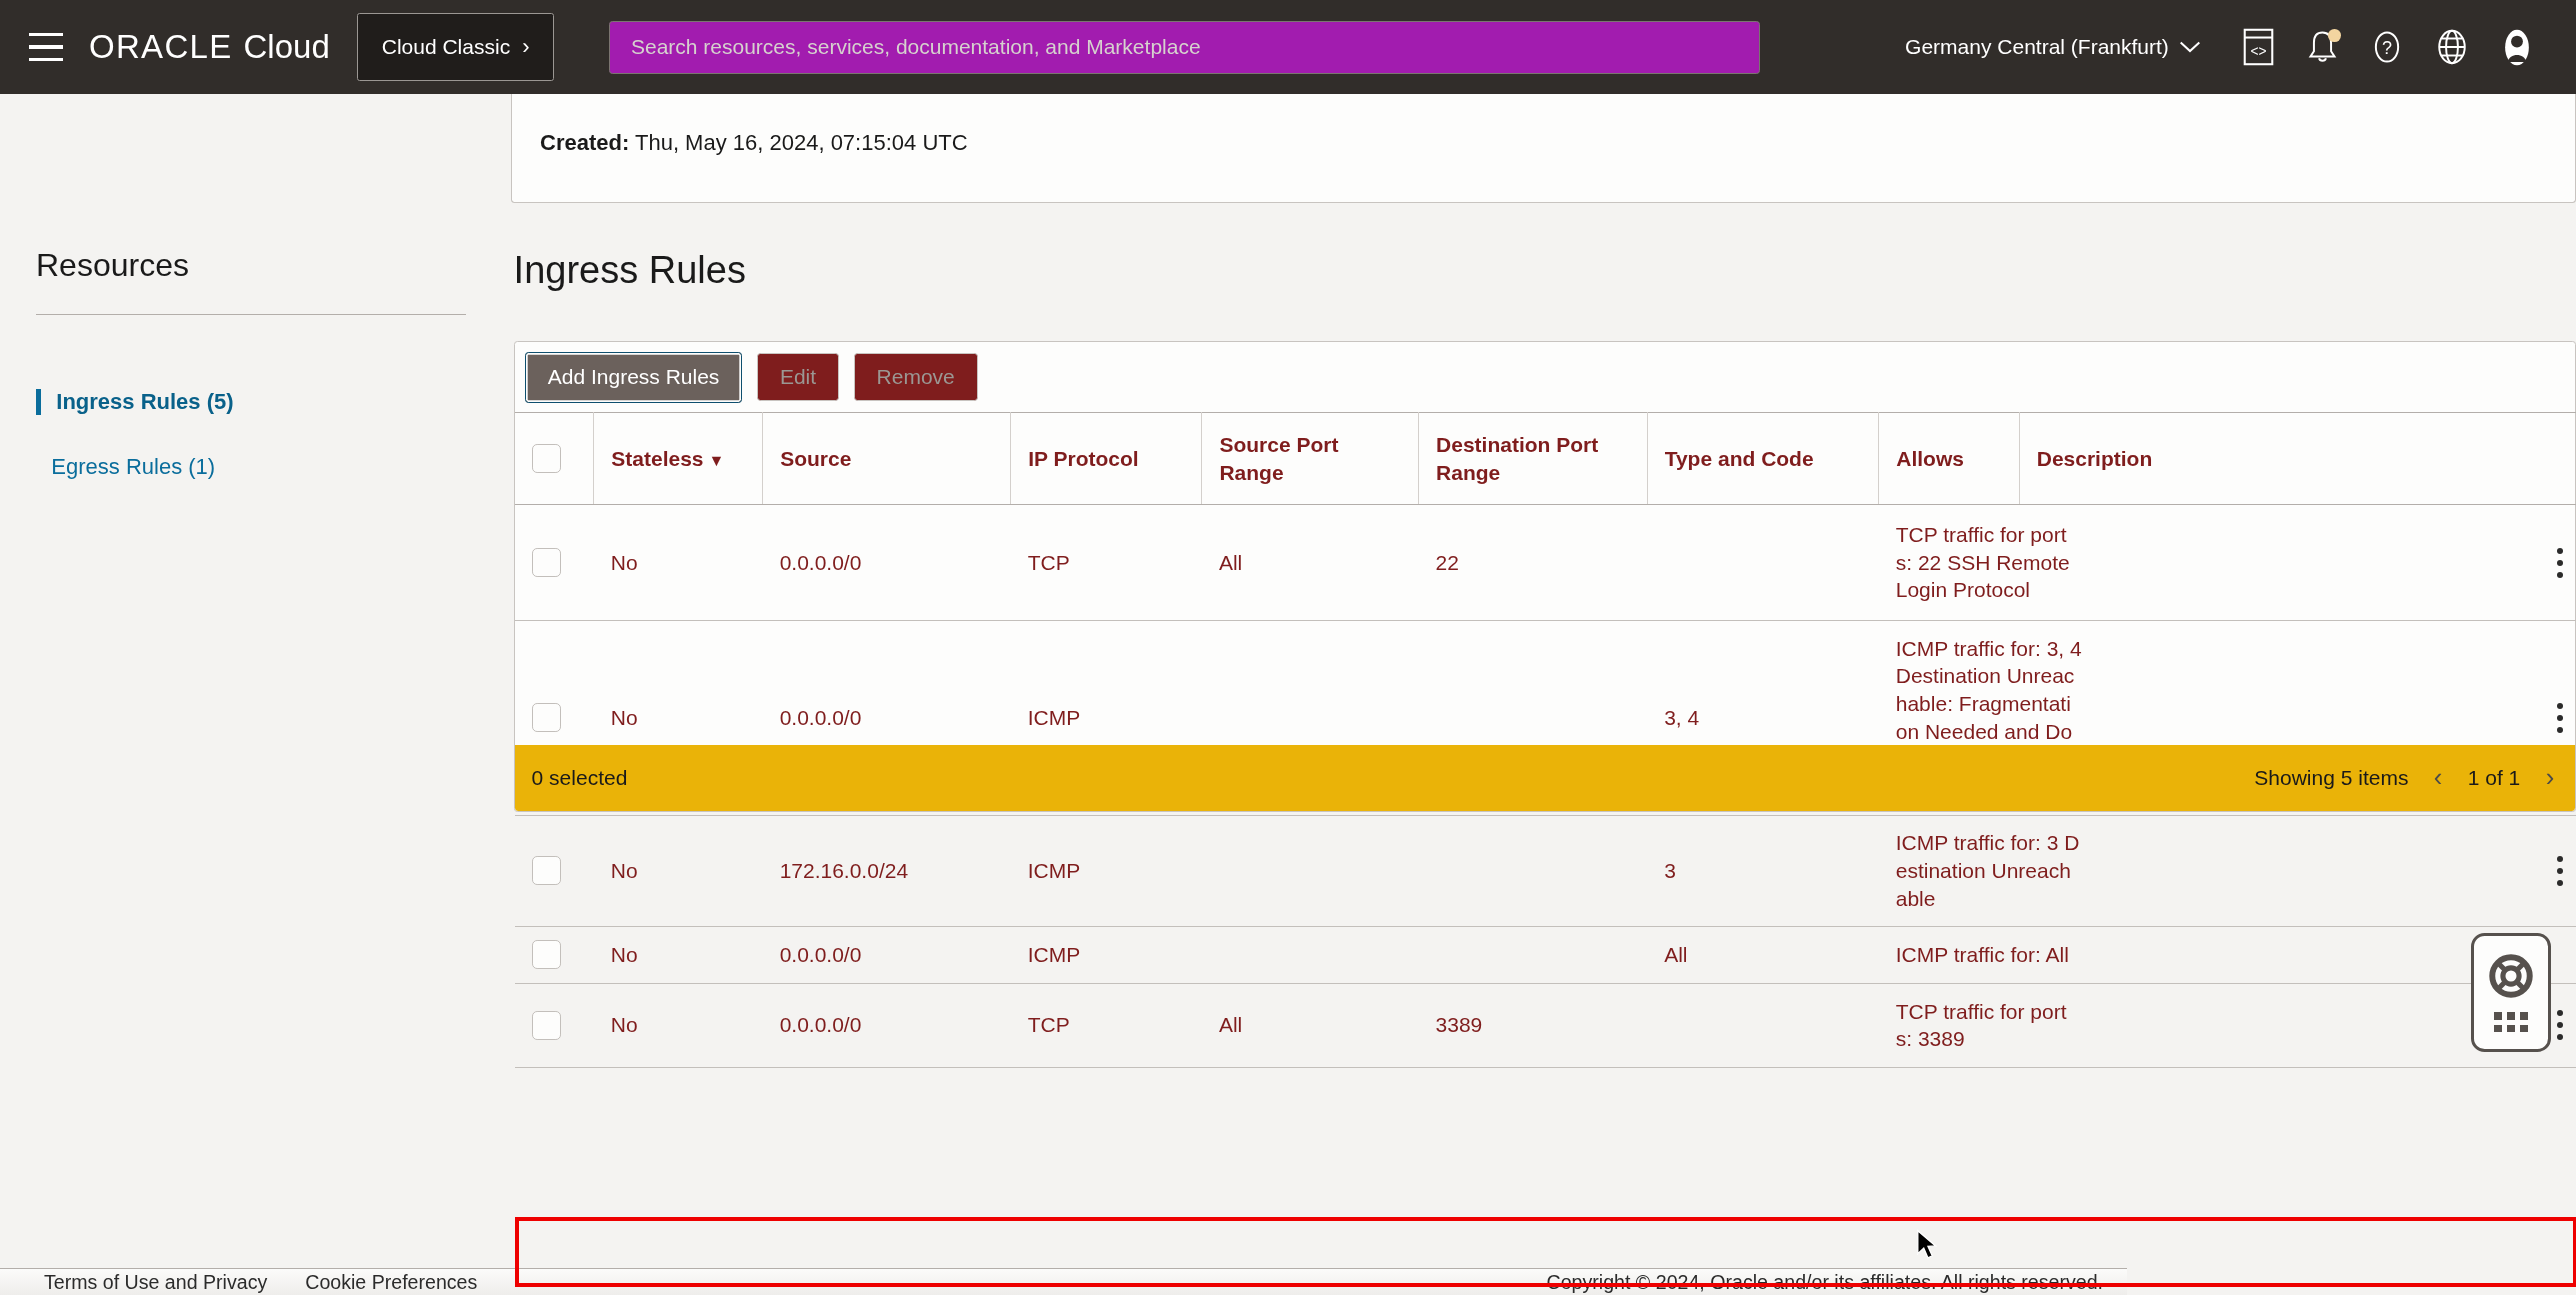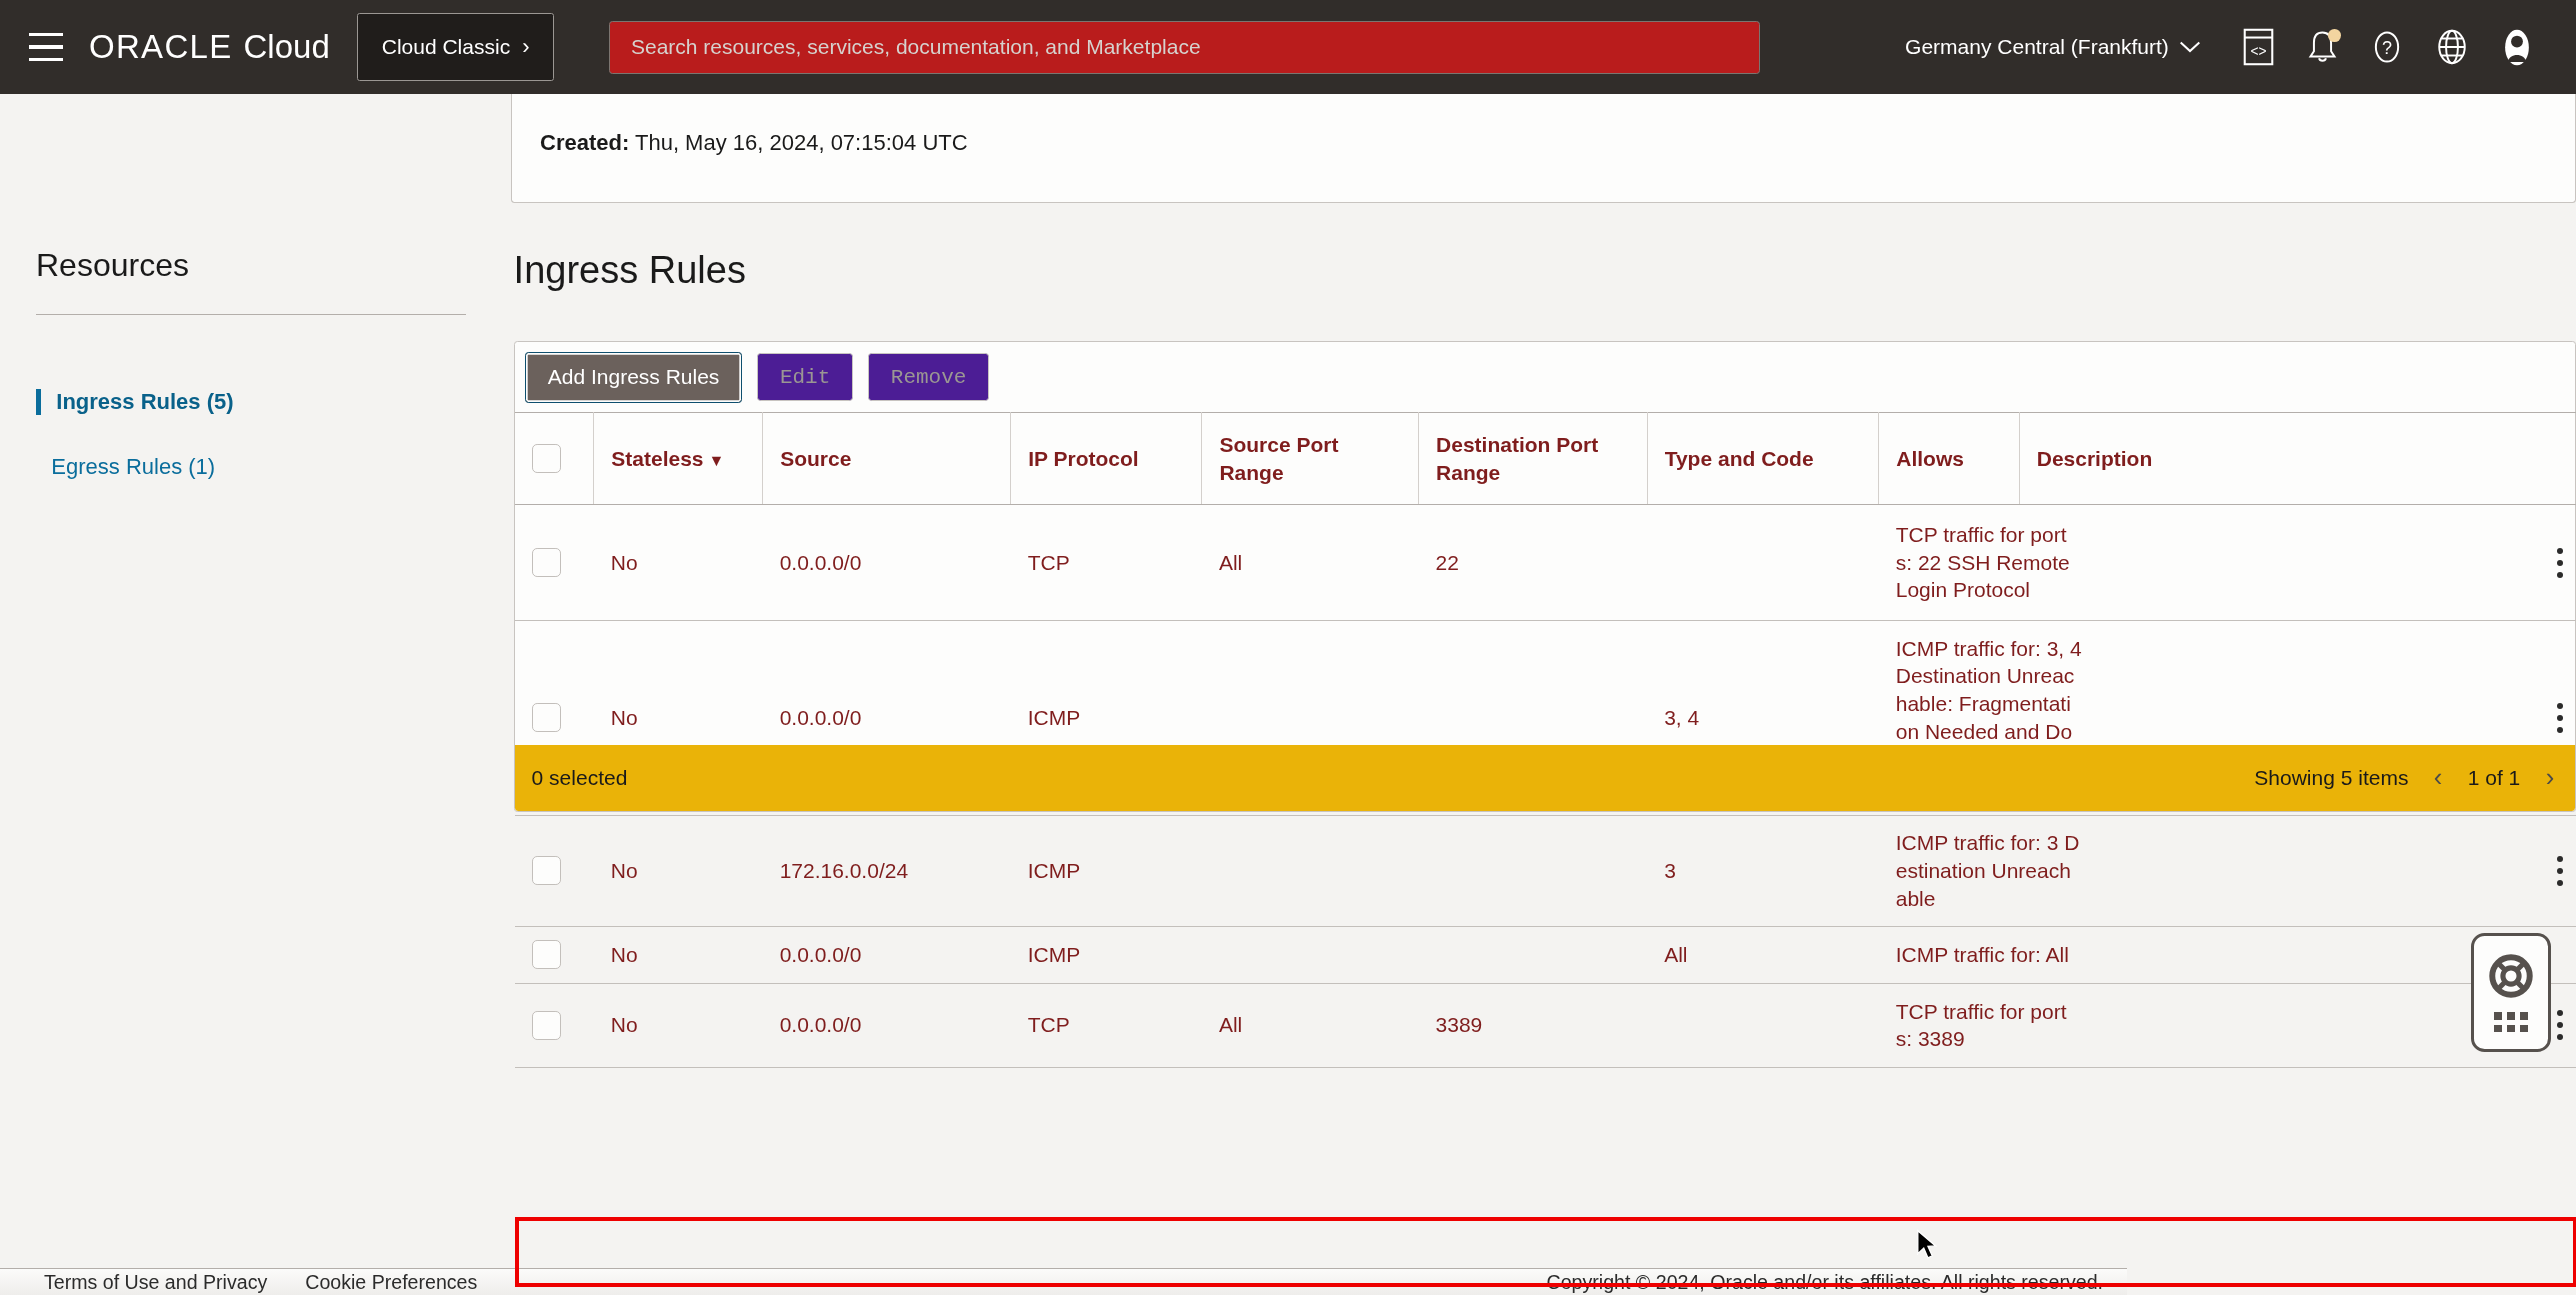--- a/index.html
+++ b/index.html
@@ -34,21 +34,21 @@
   .cloud-classic {
     margin-left: 27px; height: 68px; padding: 0 24px;
     background: #201d1b; border: 0.9px solid #9b9793; border-radius: 2.6px;
     color: #fff; font-size: 21px; display: flex; align-items: center; gap: 12px;
     cursor: pointer; white-space: nowrap;
   }
   .cloud-classic .chev { font-size: 22px; line-height: 1; }
 
   .searchbox {
     margin-left: 55px; width: 1151px; height: 53px;
-    background: #b91c1c; border: 0.9px solid #7b7570; border-radius: 3.4px;
+    background: #a21caf; border: 0.9px solid #7b7570; border-radius: 3.4px;
     display: flex; align-items: center; padding: 0 20.5px;
     color: #d6d2ce; font-size: 21px; cursor: text;
   }
 
   .top-right {
     margin-left: auto; display: flex; align-items: center;
     gap: 25.6px; padding-right: 40px; color: #fff;
   }
   .region-sel {
     font-size: 21px; display: flex; align-items: center; gap: 10.2px;
@@ -123,21 +123,21 @@
     height: 48px; padding: 0 22px; font-size: 21px; border-radius: 3.4px;
     display: flex; align-items: center; justify-content: center;
     cursor: pointer; white-space: nowrap;
   }
   .btn-primary {
     background: #6b615c; color: #fff; border: 1.7px solid #0e4f6e;
     box-shadow: 0 0 0 1.7px #fdfdfc inset;
     height: 51px;
   }
   .btn-disabled {
-    background: #4c1d95; color: #9b9793; border: 0.9px solid #c8c4c0; font-family: Liberation Mono, monospace;
+    background: #7f1d1d; color: #9b9793; border: 0.9px solid #c8c4c0;
   }
 
   
   table.rules {
     position: absolute; left: 0; top: 70px; width: 2062px;
     border-collapse: collapse; table-layout: fixed;
     font-size: 21px; color: #7f1d1d;
   }
   table.rules th {
     border-top: 1.7px solid #b3aeaa; border-bottom: 1.7px solid #b3aeaa;

